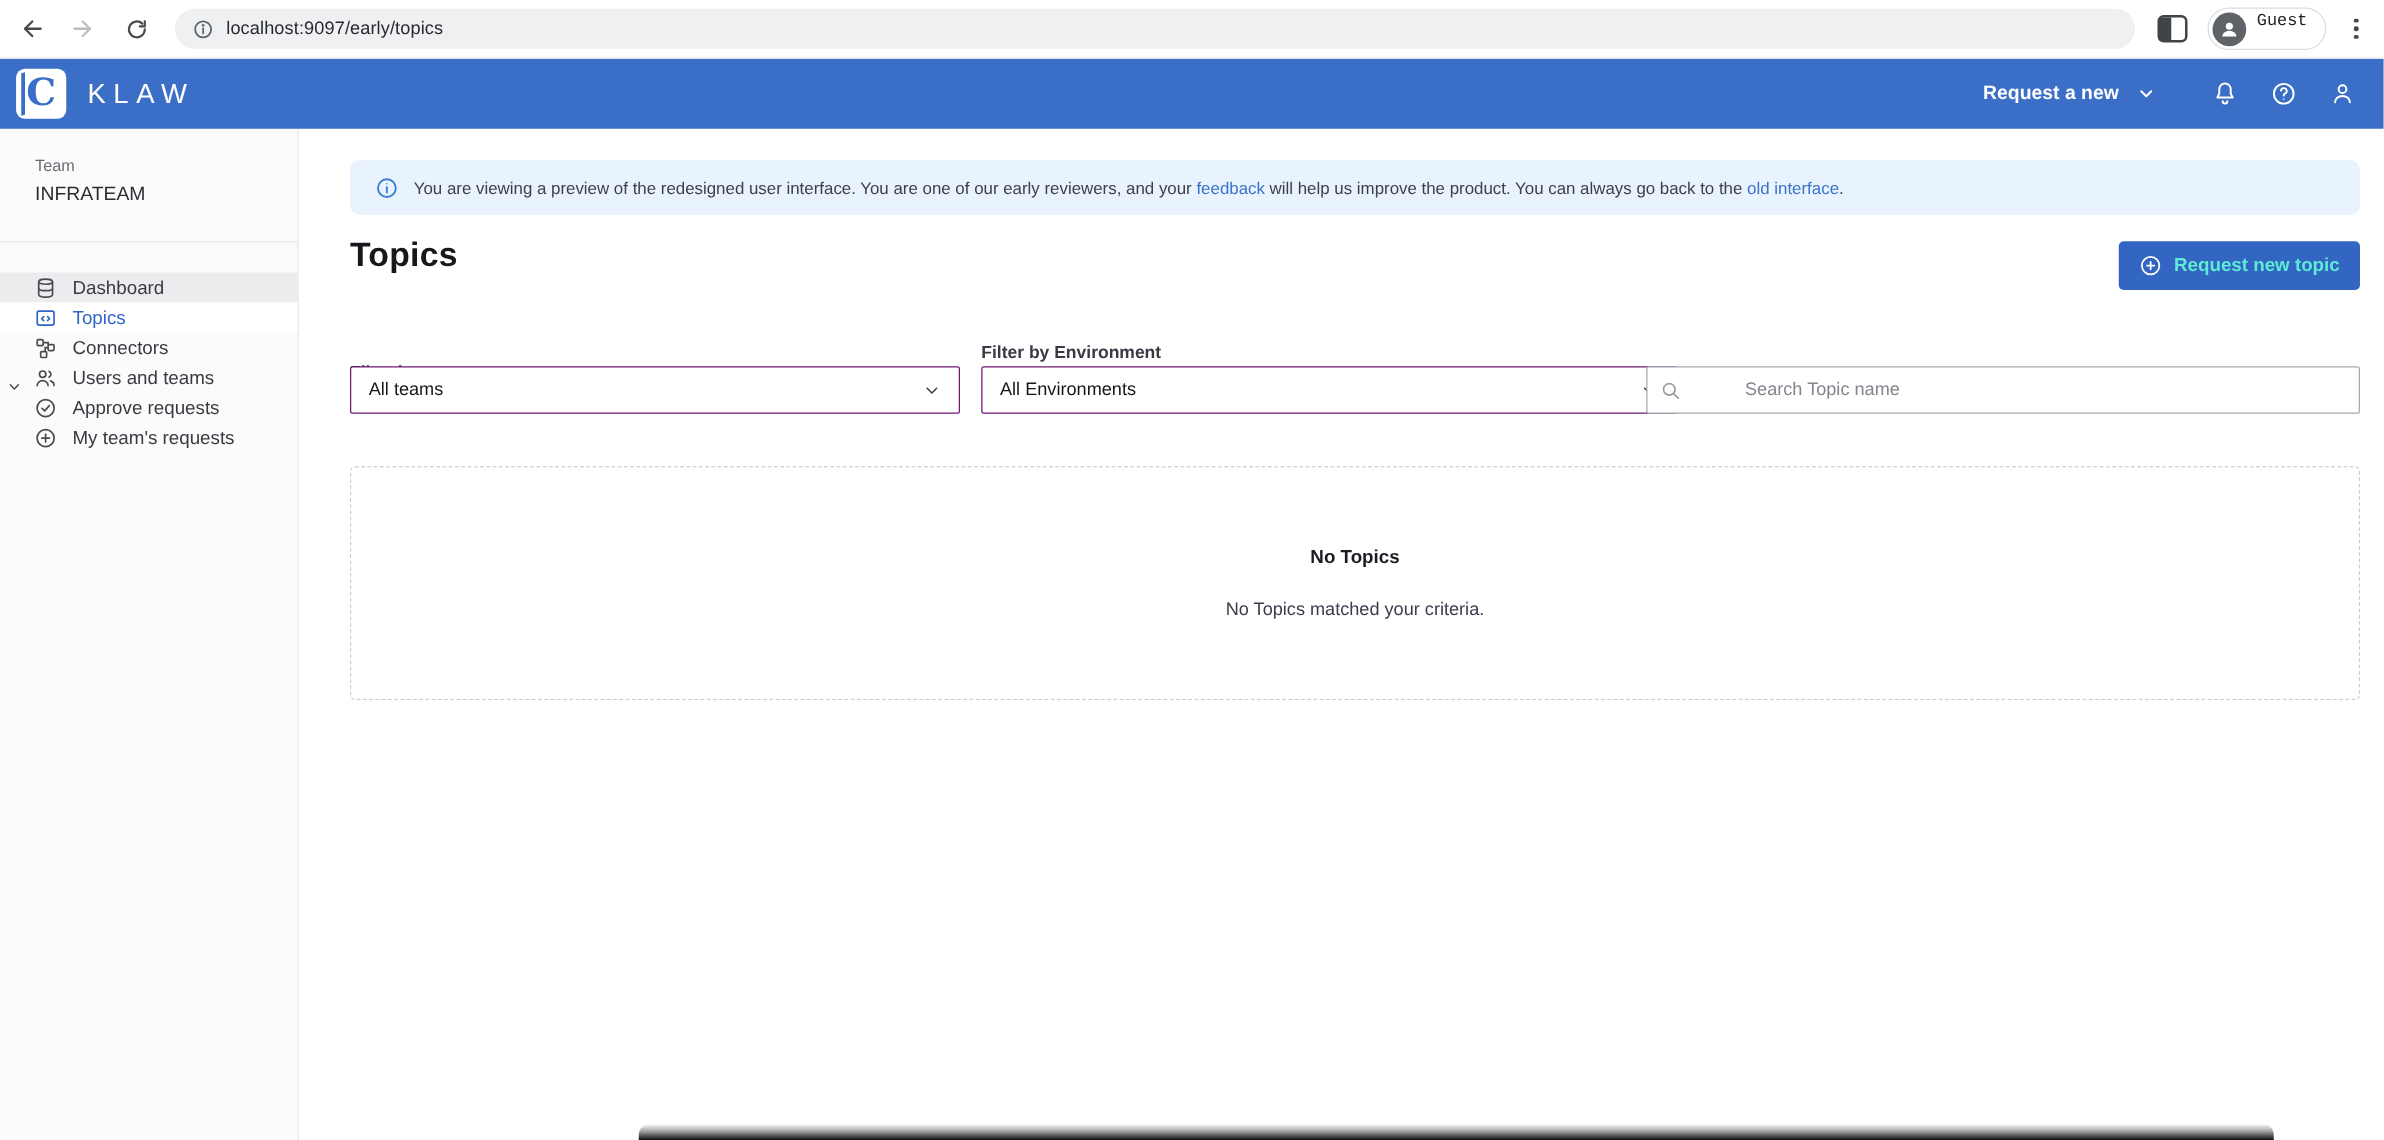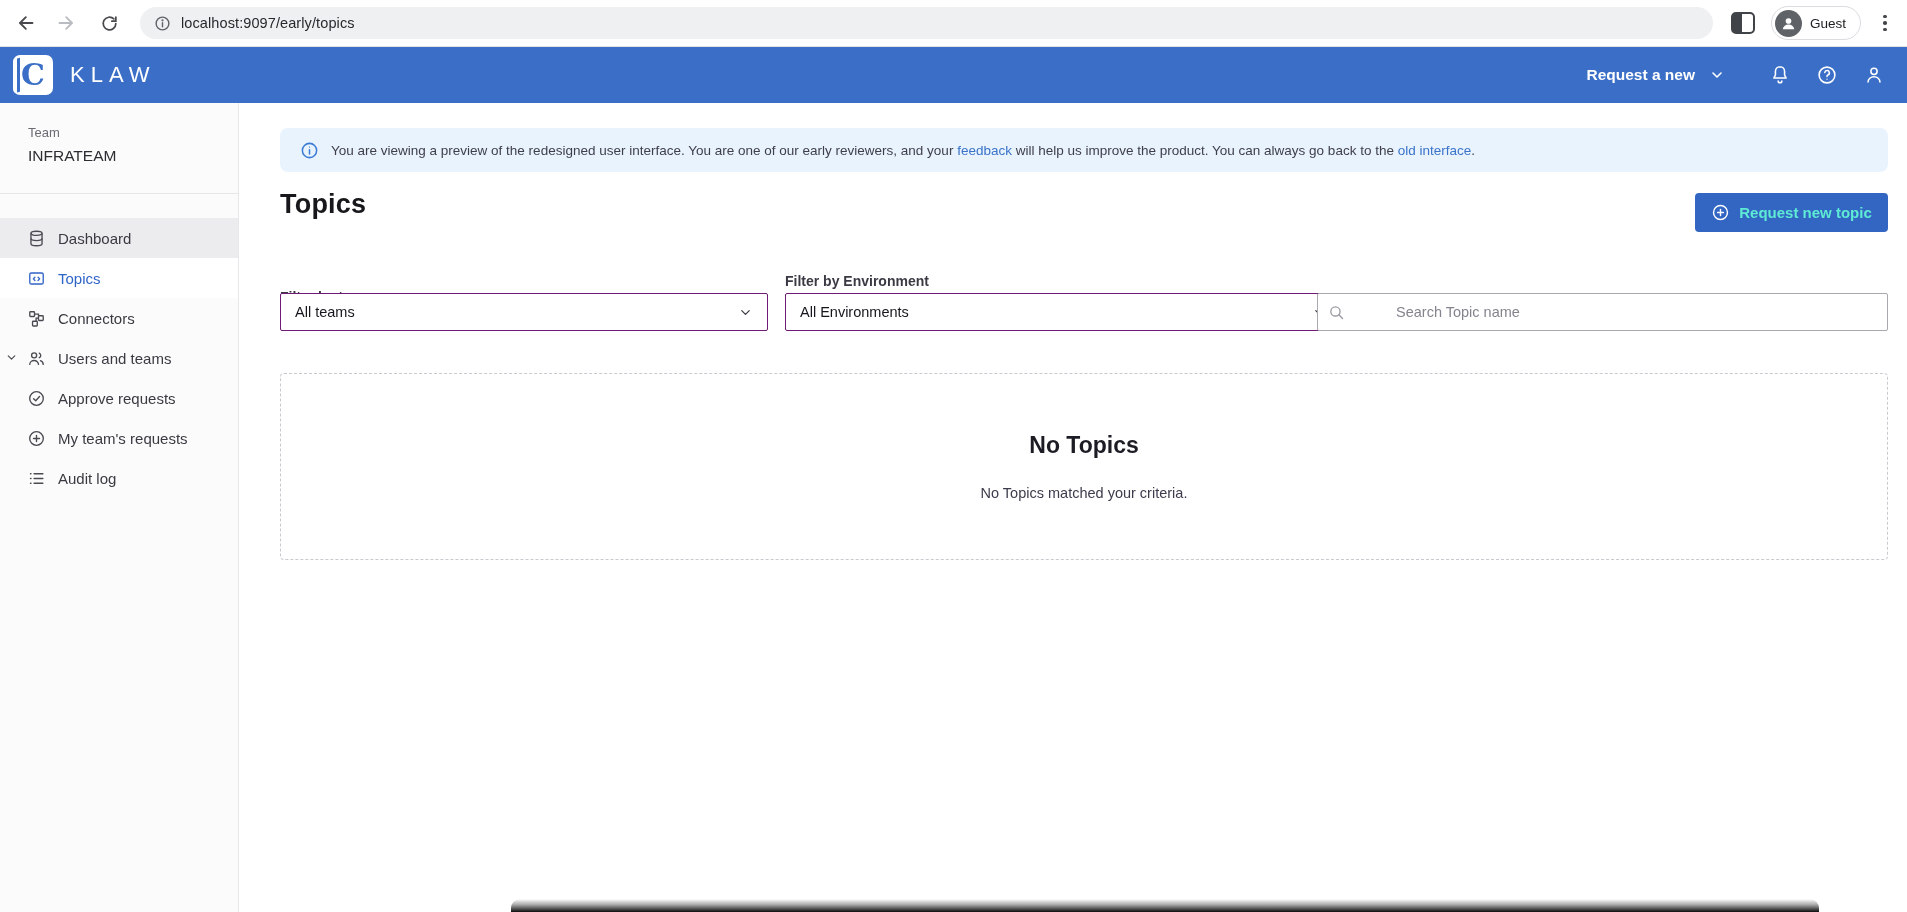--- a/index.html
+++ b/index.html
@@ -11,22 +11,22 @@
     background: #ffffff; border-bottom: 1px solid #e1e3e6; display: flex; align-items: center; z-index: 30; }
   .nav-btn { width: 34px; height: 34px; display: flex; align-items: center; justify-content: center;
     border-radius: 50%; margin-left: 8px; cursor: pointer; flex: 0 0 auto; }
   .nav-btn svg { display: block; }
   .url-pill { margin-left: 14px; width: 1632px; height: 32px; background: #eef0f2; border-radius: 16px;
     display: flex; align-items: center; padding: 0 14px; }
   .url-text { font-size: 14.5px; color: #27292c; margin-left: 10px; letter-spacing: .1px; }
   .side-panel-icon { width: 24px; height: 22px; border: 2.5px solid #404347; border-radius: 5px;
     margin-left: 18px; position: relative; flex: 0 0 auto; }
   .side-panel-icon::before { content: ""; position: absolute; left: 0; top: 0; bottom: 0; width: 9px; background: #404347; }
-  .profile-chip { display: flex; align-items: center; margin-left: 16px; height: 34px; border: 1px solid #dadce0;
-    border-radius: 17px; padding: 3px 14px 3px 3px; background: #fff; flex: 0 0 auto; }
+  .profile-chip { display: flex; align-items: flex-start; margin-left: 16px; height: 34px; border: 1px solid #dadce0;
+    border-radius: 17px; padding: 3px 14px 3px 3px; background: #fff; flex: 0 0 auto; font-family: Liberation Mono, monospace; }
   .avatar { width: 27px; height: 27px; border-radius: 50%; background: #5f6368; display: flex; align-items: center; justify-content: center; }
   .profile-name { font-size: 13.5px; color: #202124; margin-left: 8px; }
   .menu-dots { width: 24px; height: 24px; margin: 0 10px 0 12px; display: flex; align-items: center; justify-content: center; flex: 0 0 auto; }
   .dot { width: 3.5px; height: 3.5px; border-radius: 50%; background: #44474a; margin: 1.6px 0; }
   .dots-col { display: flex; flex-direction: column; }
 
   
   .app-header { position: absolute; left: 0; top: 47px; width: 1907px; height: 56px; background: #3b6fc7;
     display: flex; align-items: center; z-index: 25; }
   .logo-box { width: 40px; height: 40px; background: #ffffff; border-radius: 7px; margin-left: 13px;
@@ -43,21 +43,21 @@
   .hdr-icons { display: flex; align-items: center; gap: 21px; margin-left: 42px; margin-right: 20px; }
 
   
   .sidebar { position: absolute; left: 0; top: 103px; width: 239px; height: 809px; background: #fbfbfb;
     border-right: 1px solid #e7e7ea; }
   .team-block { padding: 22px 0 0 28px; }
   .team-label { font-size: 13px; color: #6b6b74; }
   .team-name { font-size: 15.5px; color: #2c2c33; margin-top: 7px; }
   .sidebar-divider { border-bottom: 1px solid #e7e7ea; margin-top: 28px; }
   .nav-list { margin-top: 24px; }
-  .nav-item { height: 40px; display: flex; align-items: center; padding-left: 26px; cursor: pointer;
+  .nav-item { height: 24px; display: flex; align-items: center; padding-left: 26px; cursor: pointer;
     font-size: 15px; color: #3a3a42; position: relative; }
   .nav-item .nicon { width: 20px; height: 20px; margin-right: 12px; display: flex; align-items: center; justify-content: center; color: #4a4a52; }
   .nav-item.hovered { background: #ececef; }
   .nav-item.active { background: #ffffff; color: #3065c8; }
   .nav-item.active .nicon { color: #3065c8; }
   .nav-chevron { position: absolute; left: 5px; top: 13px; color: #4a4a52; display: flex; }
 
   
   .main { position: absolute; left: 240px; top: 103px; width: 1667px; height: 809px; background: #ffffff; }
   .banner { position: absolute; left: 40px; top: 25px; width: 1608px; height: 44px; background: #e8f3fd;
@@ -76,21 +76,21 @@
   .sel-team { left: 40px; width: 488px; } .sel-env { left: 545px; width: 557px; }
   .select-box .sel-chev { margin-left: auto; color: #3c3c44; display: flex; }
   .search-wrap { position: absolute; left: 1077px; top: 190px; width: 571px; height: 38px; background: #fff;
     border: 1px solid #a8a8b0; border-radius: 2px; display: flex; align-items: center; padding: 0 10px; gap: 42px; }
   .search-wrap svg { color: #9a9aa2; flex: 0 0 auto; }
   .search-input { border: none; outline: none; flex: 1; margin-left: 9px; font-size: 14.5px; color: #16161d;
     font-family: "Liberation Sans", sans-serif; background: transparent; }
   .search-input::placeholder { color: #84848e; }
   .empty-box { position: absolute; left: 40px; top: 270px; width: 1608px; height: 187px;
     border: 1px dashed #c9c9cf; border-radius: 4px; display: flex; flex-direction: column; align-items: center; justify-content: center; }
-  .empty-title { font-size: 23px; font-weight: 800; color: #1c1c24; }
+  .empty-title { font-size: 15px; font-weight: 800; color: #1c1c24; }
   .empty-msg { font-size: 14.5px; color: #3c3c4c; margin-top: 26px; }
 
   
   .bottom-bar { position: absolute; left: 511px; bottom: 0; width: 1308px; height: 13px; border-radius: 9px 9px 0 0;
     background: linear-gradient(to bottom, rgba(0,0,0,0.0) 0%, rgba(0,0,0,0.35) 45%, rgba(0,0,0,0.95) 100%); }
 </style>
 </head>
 <body>
 
 <div class="browser-bar">
@@ -252,33 +252,20 @@
       <span class="nicon">
         <svg width="19" height="19" viewBox="0 0 24 24" fill="none" stroke="currentColor" stroke-width="1.7" stroke-linecap="round">
             <circle cx="12" cy="12" r="8.6"></circle>
             <line x1="12" y1="8.2" x2="12" y2="15.8"></line>
             <line x1="8.2" y1="12" x2="15.8" y2="12"></line>
           </svg>
       </span>
       <span>My team's requests</span>
     </div>
 
-    <div class="nav-item">
-      <span class="nicon">
-        <svg width="19" height="19" viewBox="0 0 24 24" fill="none" stroke="currentColor" stroke-width="1.9" stroke-linecap="round">
-            <line x1="9" y1="6" x2="20" y2="6"></line>
-            <line x1="9" y1="12" x2="20" y2="12"></line>
-            <line x1="9" y1="18" x2="20" y2="18"></line>
-            <line x1="4.5" y1="6" x2="5" y2="6"></line>
-            <line x1="4.5" y1="12" x2="5" y2="12"></line>
-            <line x1="4.5" y1="18" x2="5" y2="18"></line>
-          </svg>
-      </span>
-      <span>Audit log</span>
-    </div>
 
   </div>
 </div>
 
 <div class="main">
 
   <div class="banner">
     <span class="banner-icon">
       <svg width="19" height="19" viewBox="0 0 24 24" fill="none" stroke="currentColor" stroke-width="1.9">
           <circle cx="12" cy="12" r="9"></circle>

